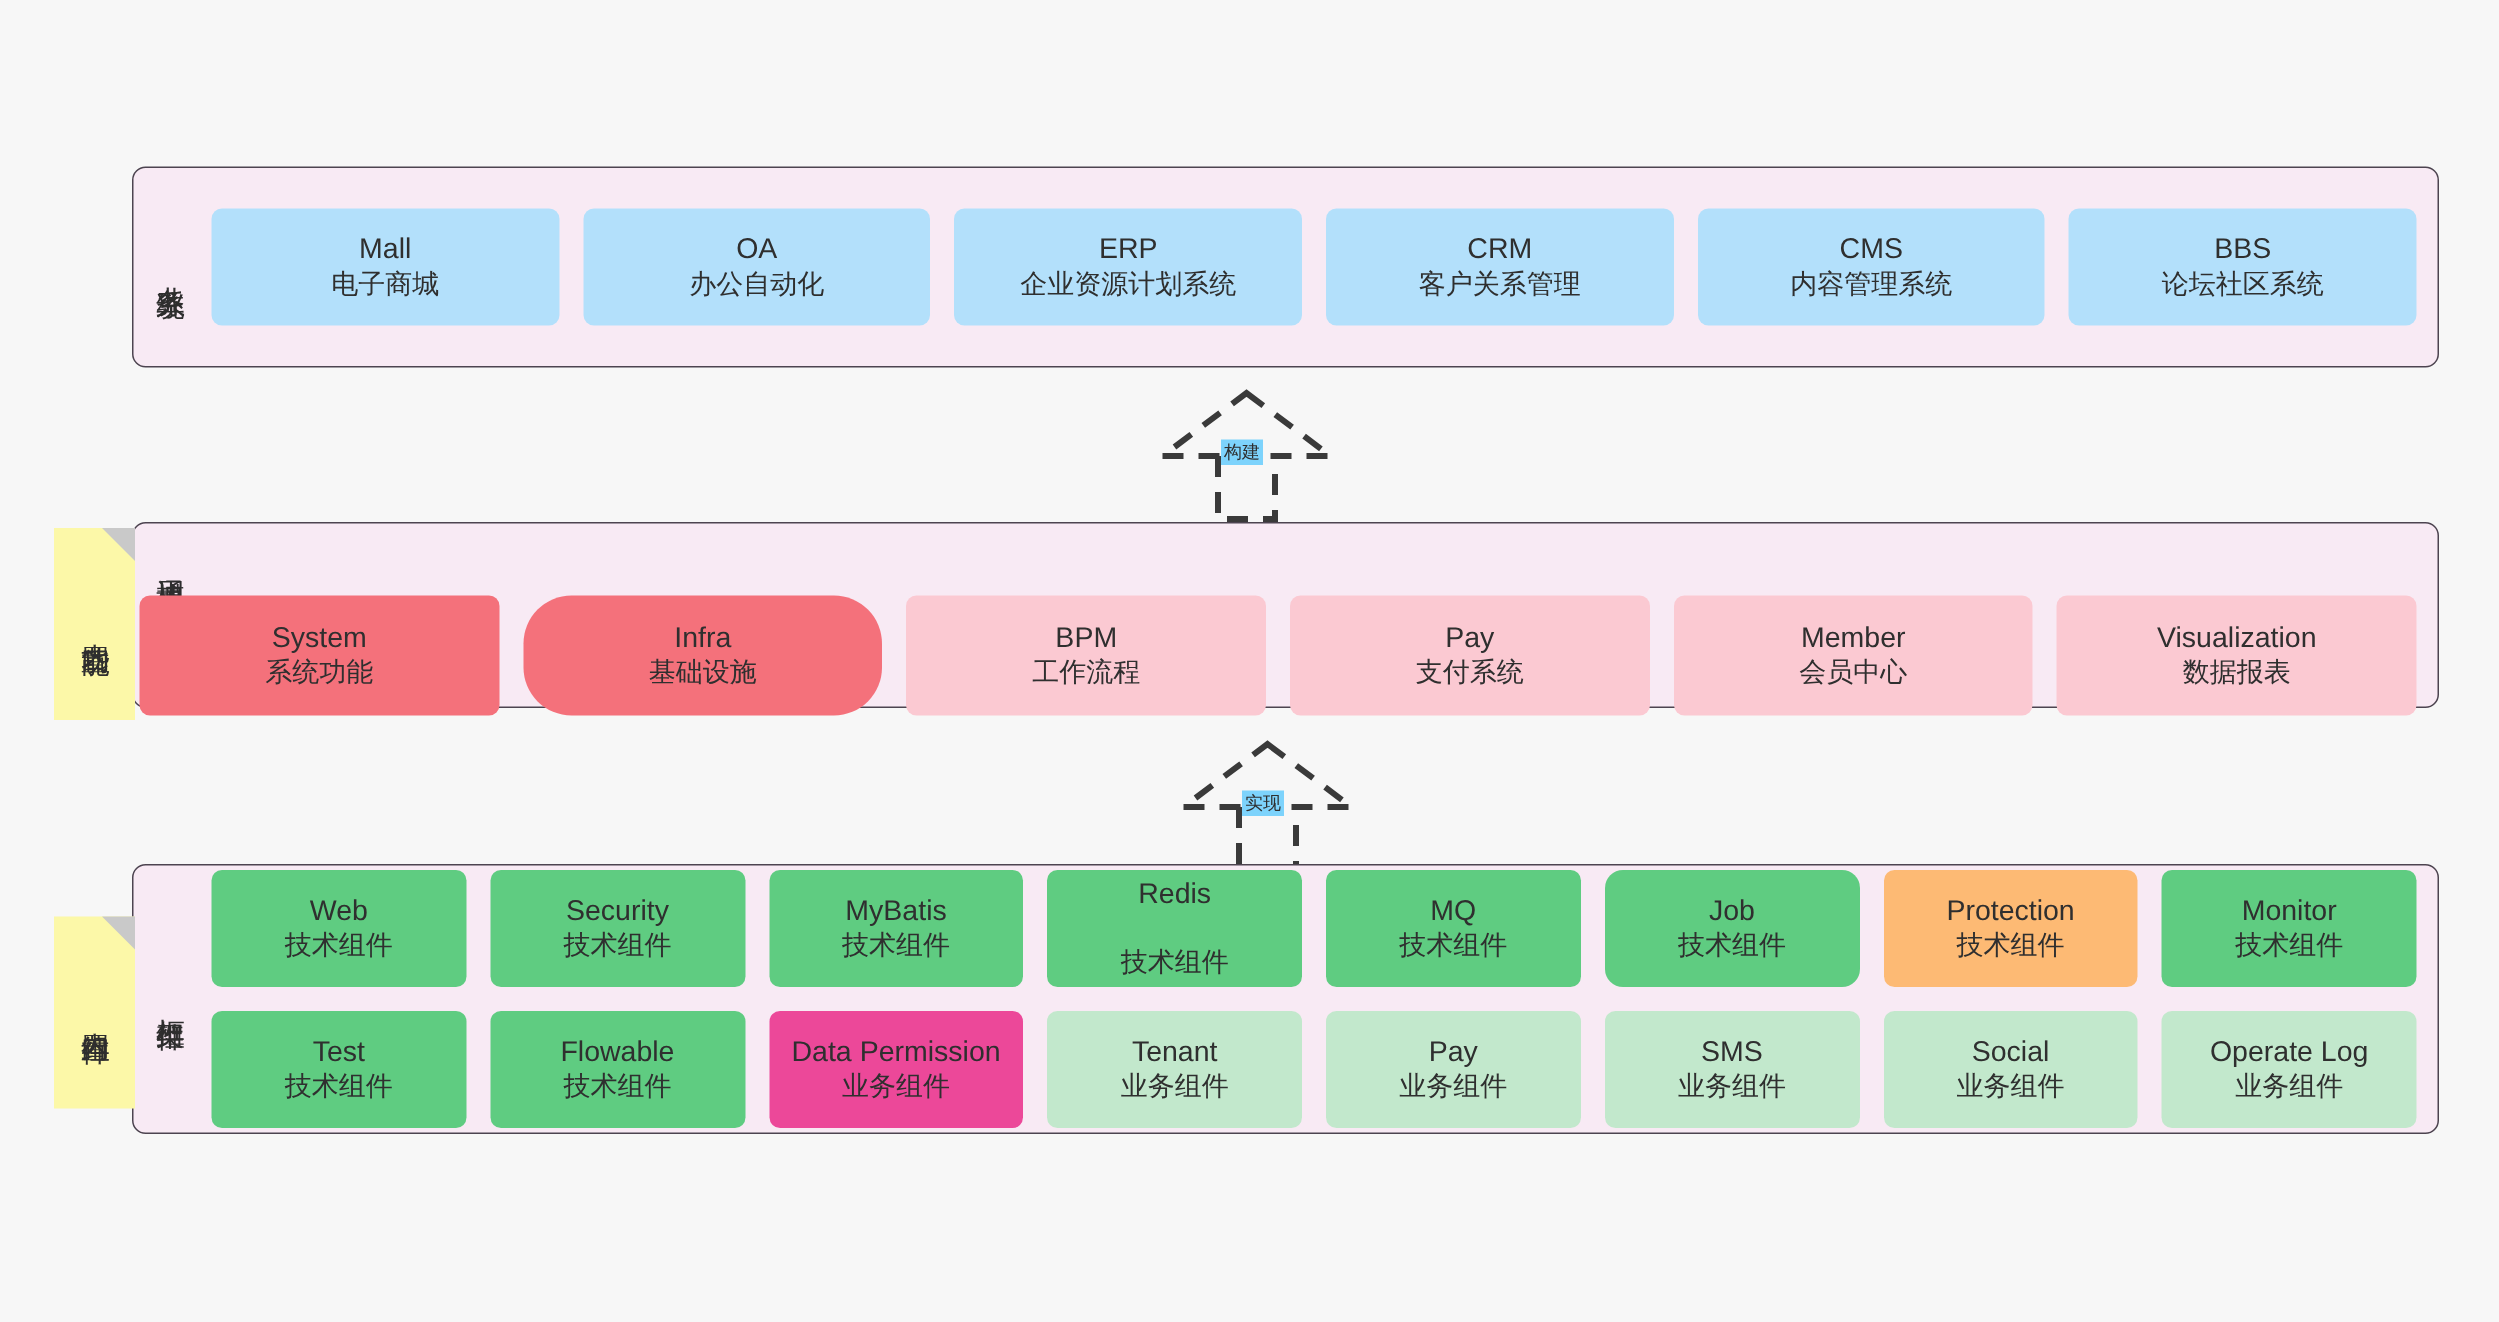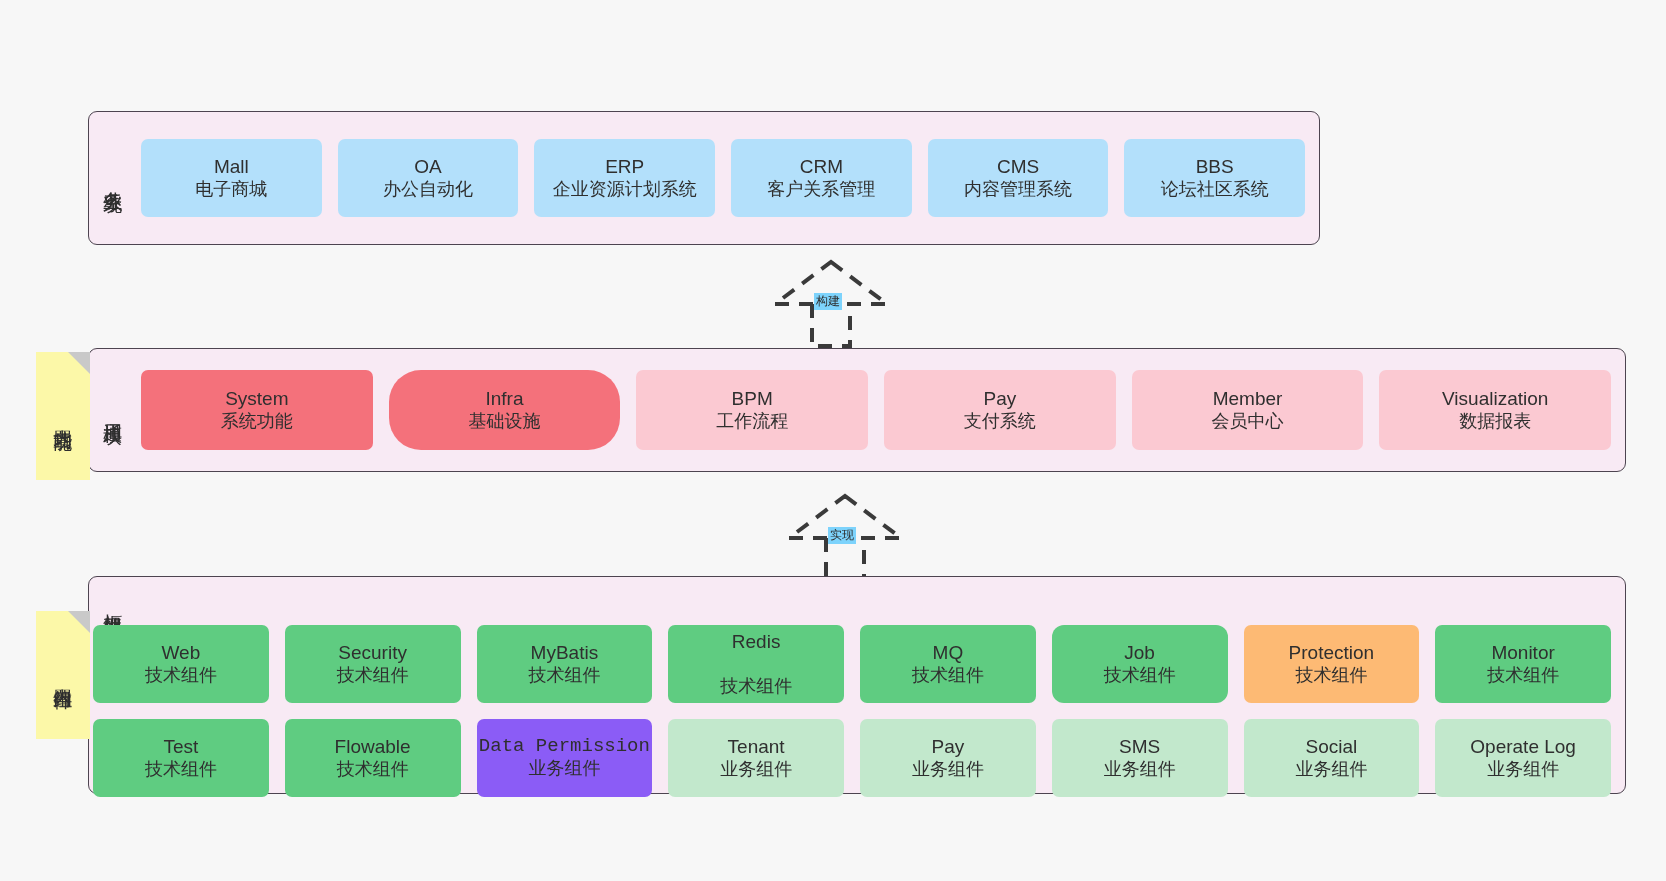--- a/index.html
+++ b/index.html
@@ -55,27 +55,27 @@
     align-items:center;
     justify-content:center;
     text-align:center;
     box-sizing:border-box;
     line-height:1.22;
   }
   .cell .en{font-size:19px;color:#2f2f2f;}
   .cell .cn{font-size:18px;color:#2f2f2f;}
 
   
-  #layer-business{left:88px;top:111px;width:1232px;height:134px;}
+  #layer-business{left:88px;top:111px;width:1538px;height:134px;}
   #layer-business .cell{height:78px;background:#b3e0fb;}
 
-  #layer-common{left:88px;top:348px;width:1538px;height:124px;}
+  #layer-common{left:88px;top:348px;width:1538px;height:124px;flex-direction:column;}
   #layer-common .cell{height:80px;}
 
-  #layer-framework{left:88px;top:576px;width:1538px;height:218px;flex-direction:column;}
+  #layer-framework{left:88px;top:576px;width:1538px;height:180px;}
   #layer-framework .cell{height:78px;}
 
   
   .note{
     position:absolute;
     background:#fcf8a8;
     box-sizing:border-box;
     display:flex;
     align-items:center;
     justify-content:center;
@@ -244,21 +244,21 @@
         </div>
         <div class="row">
           <div class="cell" style="background: rgb(95, 204, 129);">
             <div class="en">Test</div>
             <div class="cn">技术组件</div>
           </div>
           <div class="cell" style="background: rgb(95, 204, 129);">
             <div class="en">Flowable</div>
             <div class="cn">技术组件</div>
           </div>
-          <div class="cell" style="background: #8b5cf6; font-family: Liberation Mono, monospace;">
+          <div class="cell" style="background: #ec4899;">
             <div class="en">Data Permission</div>
             <div class="cn">业务组件</div>
           </div>
           <div class="cell" style="background: rgb(194, 232, 204);">
             <div class="en">Tenant</div>
             <div class="cn">业务组件</div>
           </div>
           <div class="cell" style="background: rgb(194, 232, 204);">
             <div class="en">Pay</div>
             <div class="cn">业务组件</div>

